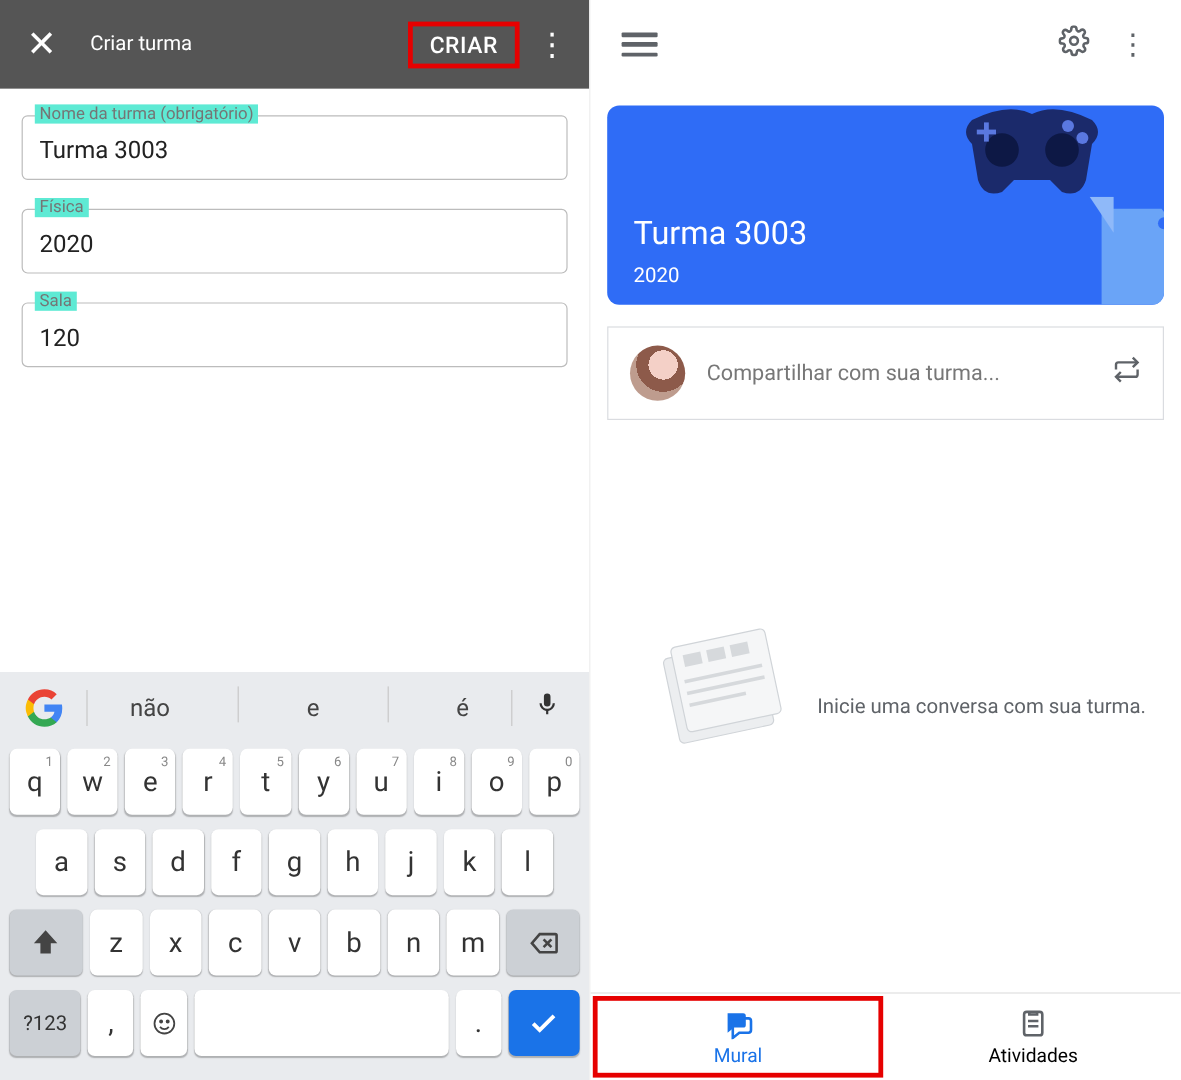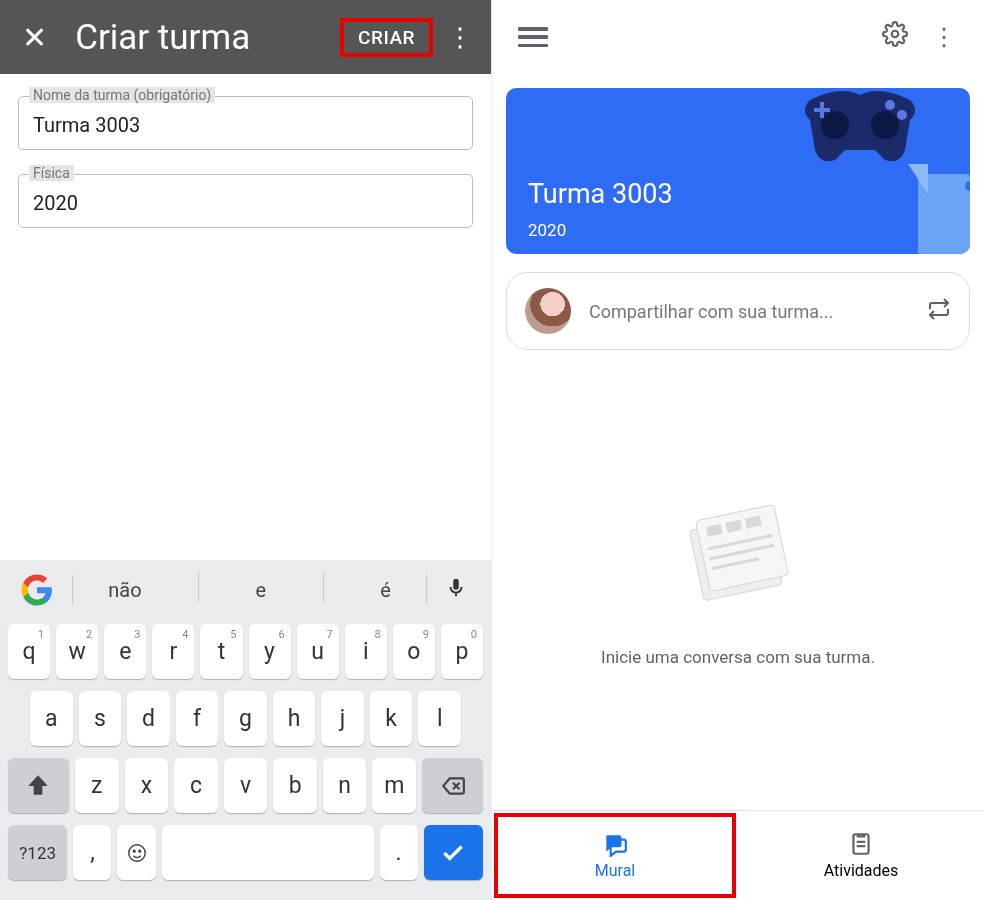--- a/index.html
+++ b/index.html
@@ -3,29 +3,29 @@
 <meta charset="utf-8">
 <style>
   * { box-sizing: border-box; margin: 0; padding: 0; font-family: Roboto, Arial, sans-serif; }
   body { width: 984px; height: 900px; display: flex; background: #fff; }
   .phone { width: 492px; height: 900px; position: relative; display: flex; flex-direction: column; overflow: hidden; }
   .phone.left { border-right: 1px solid #eee; }
 
   
   .topbar { background: #555; height: 74px; display: flex; align-items: center; padding: 0 10px; color: #fff; }
   .topbar .close { font-size: 30px; font-weight: 300; padding: 6px 12px; }
-  .topbar .title { font-size: 35px; margin-left: 16px; flex: 1; font-weight: 400; }
+  .topbar .title { font-size: 17px; margin-left: 16px; flex: 1; font-weight: 400; }
   .criar-box { border: 4px solid #e60000; padding: 4px 14px; margin-right: 6px; }
   .criar-box span { font-size: 19px; font-weight: 500; color: #fff; letter-spacing: 0.5px; }
   .topbar .more { font-size: 26px; padding: 0 8px; }
 
   .form-area { padding: 22px 18px 10px 18px; background: #fff; flex: 0 0 auto; }
   .field { position: relative; margin-bottom: 24px; border: 1px solid #bcbcbc; border-radius: 5px; padding: 12px 14px 8px 14px; height: 54px; display: flex; align-items: center; }
   .field.focused { border: 2px solid #1a73e8; }
-  .field .label { position: absolute; top: -10px; left: 10px; background: #e5e5e5; padding: 0 4px; font-size: 14px; color: #757575; }
+  .field .label { position: absolute; top: -10px; left: 10px; background: #5eead4; padding: 0 4px; font-size: 14px; color: #757575; }
   .field.focused .label { color: #1a73e8; }
   .field .value { font-size: 20px; color: #222; }
   .field.focused .cursor { display: inline-block; width: 1.5px; height: 24px; background: #1a73e8; vertical-align: middle; margin-left: 1px; }
 
   
   .keyboard { position: absolute; bottom: 0; left: 0; right: 0; background: #e9ebee; }
   .suggest-bar { height: 60px; display: flex; align-items: center; padding: 0 6px; background: #e9ebee; }
   .sugg-g { width: 34px; height: 34px; margin: 0 18px 0 14px; }
   .sugg-div { width: 1px; height: 30px; background: #c8c8c8; }
   .suggestions { flex: 1; display: flex; justify-content: space-around; }
@@ -48,30 +48,30 @@
   .hamburger div { height: 3.5px; background: #5f6368; border-radius: 1px; }
   .rtop .spacer { flex: 1; }
   .gear, .rmore { font-size: 24px; color: #5f6368; padding: 0 12px; }
 
   .banner { margin: 14px 14px 18px 14px; height: 166px; border-radius: 10px; background: #2f6cf6; position: relative; overflow: hidden; color: #fff; }
   .banner .bname { position: absolute; left: 22px; bottom: 44px; font-size: 27px; font-weight: 400; }
   .banner .bsect { position: absolute; left: 22px; bottom: 14px; font-size: 17px; }
   .controller { position: absolute; right: 40px; top: -8px; width: 140px; height: 100px; }
   .tag { position: absolute; right: -18px; bottom: -10px; width: 90px; height: 100px; }
 
-  .share-card { margin: 0 14px; border: 1px solid #dadce0; border-radius: 21px; height: 78px; display: flex; align-items: center; padding: 0 18px; }
+  .share-card { margin: 0 14px; border: 1px solid #dadce0; border-radius: 0; height: 78px; display: flex; align-items: center; padding: 0 18px; }
   .avatar { width: 46px; height: 46px; border-radius: 50%; background: radial-gradient(circle at 60% 35%, #f4d0c7 0 30%, #8d5a4a 30% 55%, #be9c8e 55% 100%); margin-right: 18px; }
   .share-text { flex: 1; font-size: 18px; color: #777; }
   .repost-icon { font-size: 22px; color: #5f6368; }
 
-  .empty-state { flex: 1; display: flex; flex-direction: column; align-items: center; justify-content: center; color: #5f6368; }
+  .empty-state { flex: 1; display: flex; flex-direction: row; align-items: center; justify-content: center; color: #5f6368; }
   .empty-ill { width: 160px; height: 130px; margin-bottom: 24px; }
   .empty-text { font-size: 17px; color: #5f6368; }
 
-  .tabs { height: 90px; border-top: 1px solid #e0e0e0; display: flex; }
+  .tabs { height: 73px; border-top: 1px solid #e0e0e0; display: flex; }
   .tab { flex: 1; display: flex; flex-direction: column; align-items: center; justify-content: center; color: #000000; font-size: 16px; gap: 4px; }
   .tab.active { color: #1a73e8; }
   .tab.highlight { outline: 4px solid #e60000; outline-offset: -6px; }
   .tab-icon { width: 26px; height: 26px; }
 </style>
 </head>
 <body>
 
 <div class="phone left">
   <div class="topbar">
@@ -84,20 +84,24 @@
   </div>
 
   <div class="form-area">
     <div class="field">
       <span class="label">Nome da turma (obrigatório)</span>
       <span class="value">Turma 3003</span>
     </div>
     <div class="field">
       <span class="label">Física</span>
       <span class="value">2020</span>
+    </div>
+    <div class="field">
+      <span class="label">Sala</span>
+      <span class="value">120</span>
     </div>
   </div>
 
   <div class="keyboard">
     <div class="suggest-bar">
       <svg class="sugg-g" viewBox="0 0 48 48">
         <path fill="#4285F4" d="M45 24.5c0-1.6-.1-3-.4-4.5H24v8.5h11.8c-.5 2.8-2 5.1-4.3 6.7v5.5h7c4.1-3.8 6.5-9.4 6.5-16.2z"></path>
         <path fill="#34A853" d="M24 46c5.9 0 10.8-2 14.4-5.3l-7-5.5c-2 1.3-4.5 2.1-7.4 2.1-5.7 0-10.5-3.8-12.2-9H4.6v5.6C8.2 41.2 15.5 46 24 46z"></path>
         <path fill="#FBBC05" d="M11.8 28.3c-.4-1.3-.7-2.7-.7-4.3s.3-3 .7-4.3v-5.6H4.6C3 17.4 2 20.6 2 24s1 6.6 2.6 9.9l7.2-5.6z"></path>
         <path fill="#EA4335" d="M24 10.7c3.2 0 6.1 1.1 8.3 3.3l6.2-6.2C34.8 4 29.9 2 24 2 15.5 2 8.2 6.8 4.6 14.1l7.2 5.6c1.7-5.2 6.5-9 12.2-9z"></path>

